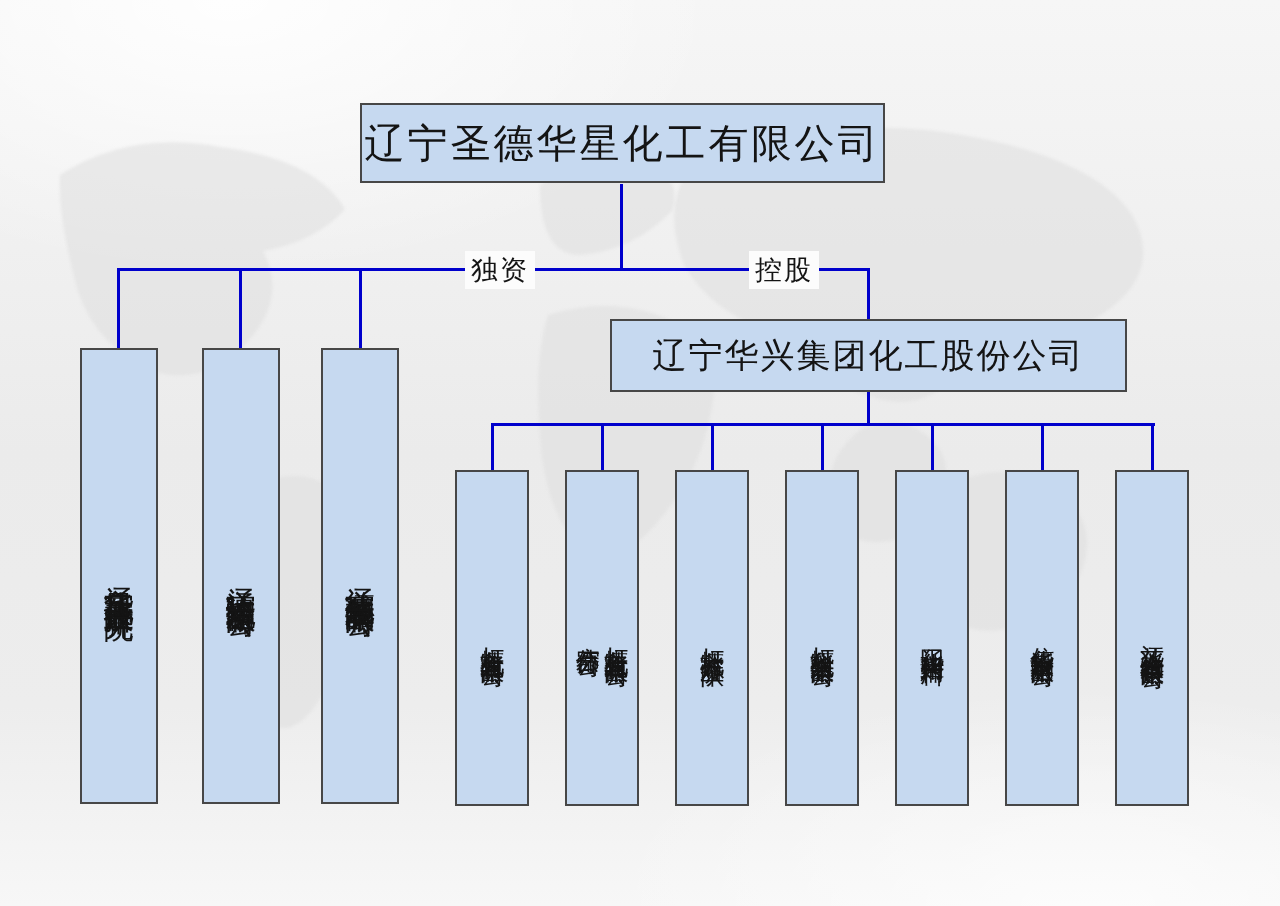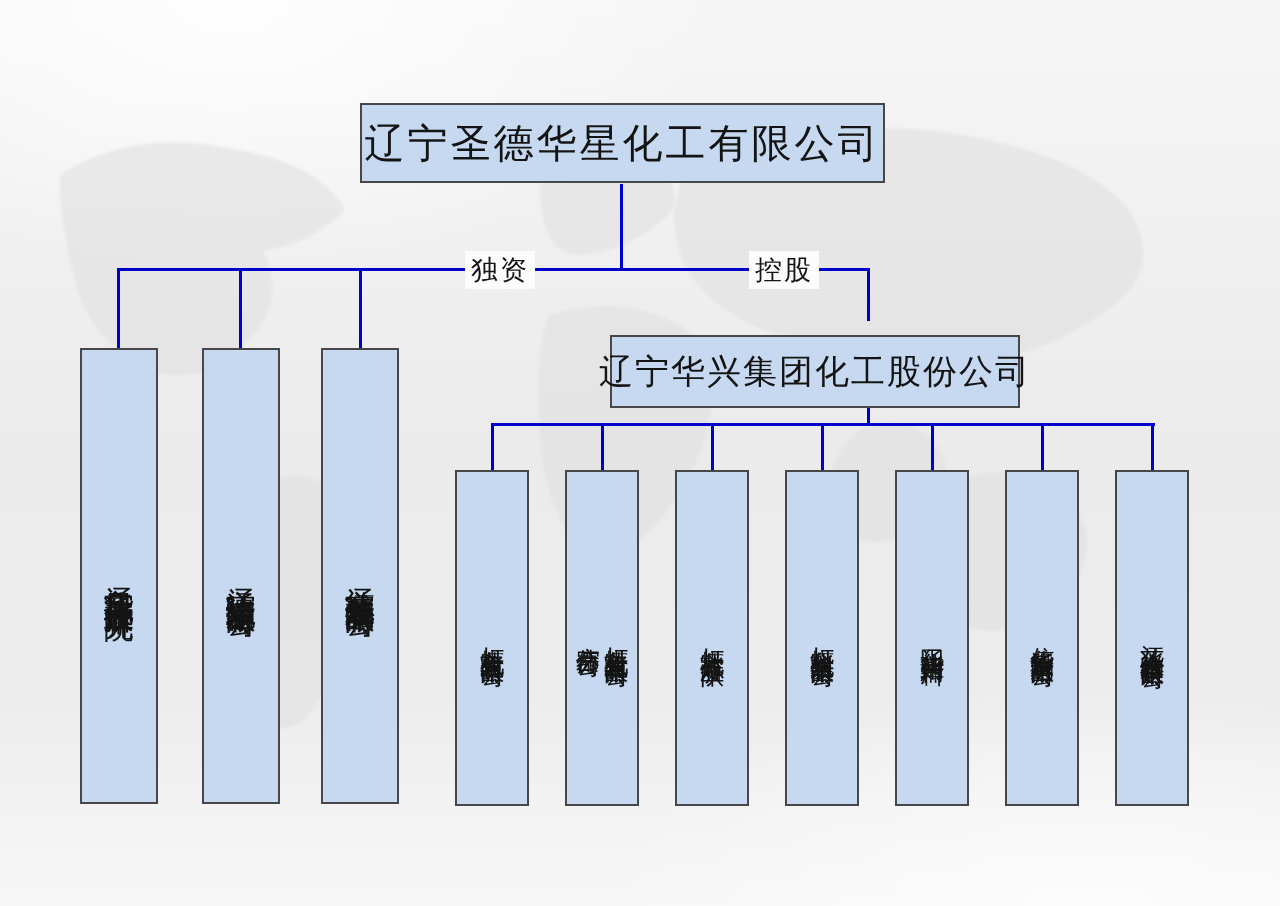--- a/index.html
+++ b/index.html
@@ -86,21 +86,21 @@
   <div class="line" style="left:1041px; top:423px; width:3px; height:48px;"></div>
   <div class="line" style="left:1151px; top:423px; width:3px; height:48px;"></div>
 
   <span class="edge-label" style="left: 500px; top: 270px; background: rgb(252, 252, 252); text-align: right;">独资</span>
   <span class="edge-label" style="left: 740px; top: 270px; background: rgb(252, 252, 252); margin-left: 44px;">控股</span>
 
   <div class="node hnode-root" style="left:360px; top:103px; width:525px; height:80px;">
     <span>辽宁圣德华星化工有限公司</span>
   </div>
 
-  <div class="node hnode-hold" style="left:610px; top:319px; width:410px; height:73px;margin-top:16px;">
+  <div class="node hnode-hold" style="left:610px; top:319px; width:517px; height:73px;">
     <span>辽宁华兴集团化工股份公司</span>
   </div>
 
   <div class="node vcol-left" style="left:80px; top:348px; width:78px; height:456px;">
     <span class="vtext">辽宁华星日化产业技术研究院</span>
   </div>
   <div class="node vcol-left" style="left:202px; top:348px; width:78px; height:456px;">
     <span class="vtext">辽宁通达物流运输有限公司</span>
   </div>
   <div class="node vcol-left" style="left:321px; top:348px; width:78px; height:456px;">

